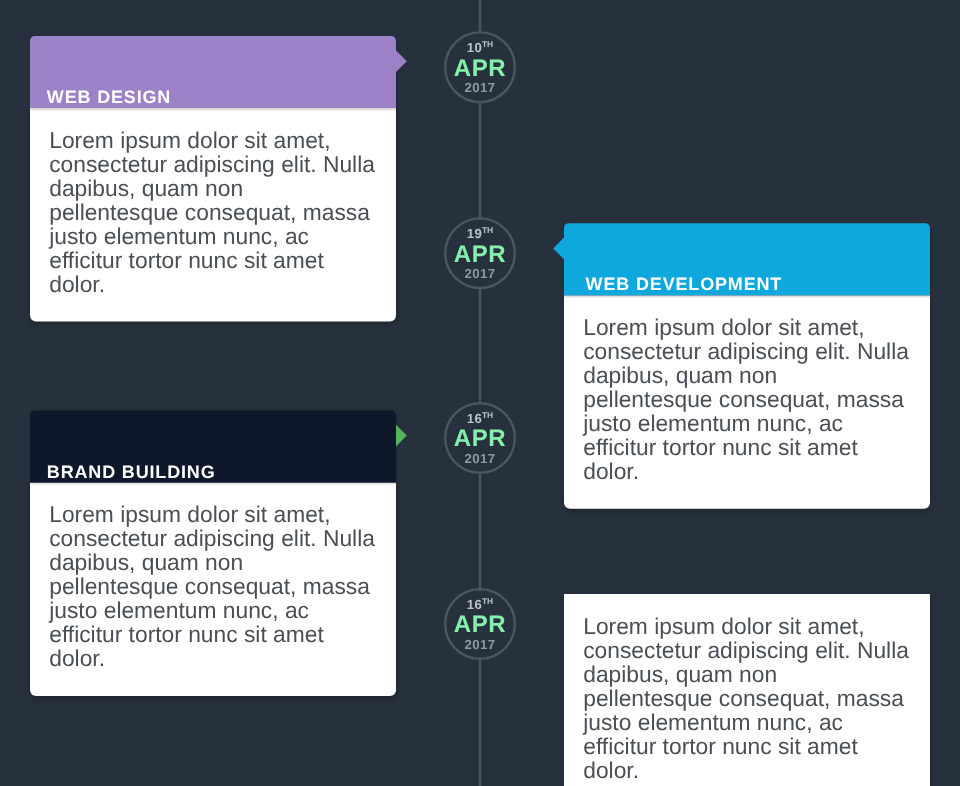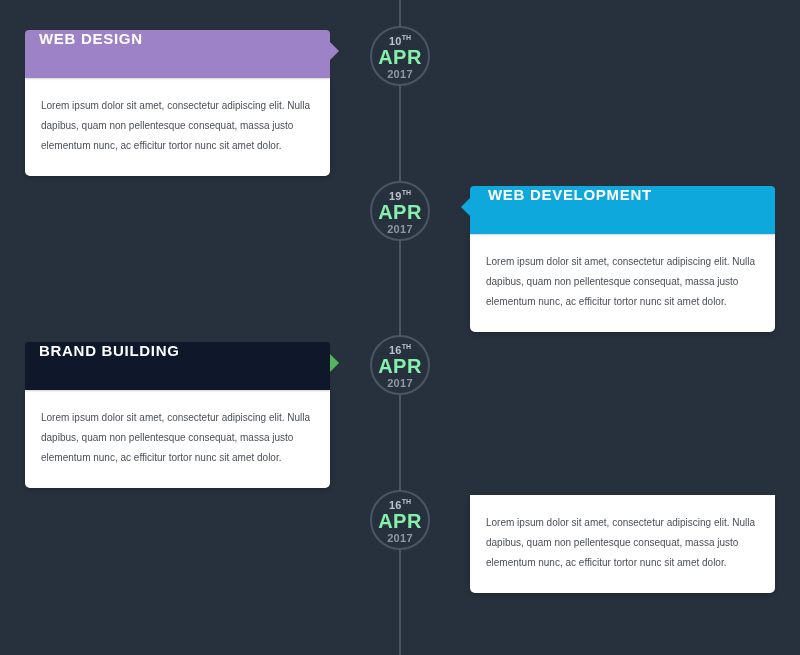--- a/index.html
+++ b/index.html
@@ -79,24 +79,24 @@
   .entry {
     position: absolute;
     width: 305px;
     z-index: 2;
   }
   .entry.left  { left: 25px; }
   .entry.right { left: 470px; }
 
   .entry-header {
     position: relative;
-    height: 48px;
+    height: 60px;
     border-radius: 4px 4px 0 0;
     display: flex;
-    align-items: flex-start;
+    align-items: flex-end;
     box-shadow: 0 1px 2px rgba(0,0,0,0.18);
   }
   .entry-title {
     color: #ffffff;
     font-size: 15px;
     font-weight: bold;
     letter-spacing: 0.7px;
     padding: 0 0 0 14px;
   }
   .entry.right .entry-title { padding-left: 18px; }
@@ -120,21 +120,21 @@
   }
 
   .entry-body {
     background: #ffffff;
     border-radius: 0 0 5px 5px;
     padding: 18px 16px 20px 16px;
     box-shadow: 0 2px 5px rgba(0,0,0,0.22);
   }
   .entry-text {
     color: #4a4f57;
-    font-size: 10px;
+    font-size: 19px;
     line-height: 20px;
   }
 </style>
 </head>
 <body>
 
 <div id="timeline-root">
 
   <div class="timeline-axis"></div>
 

